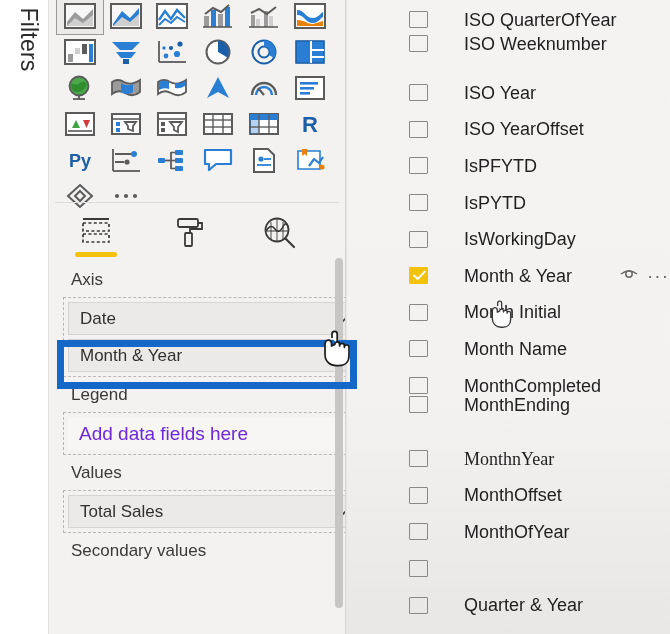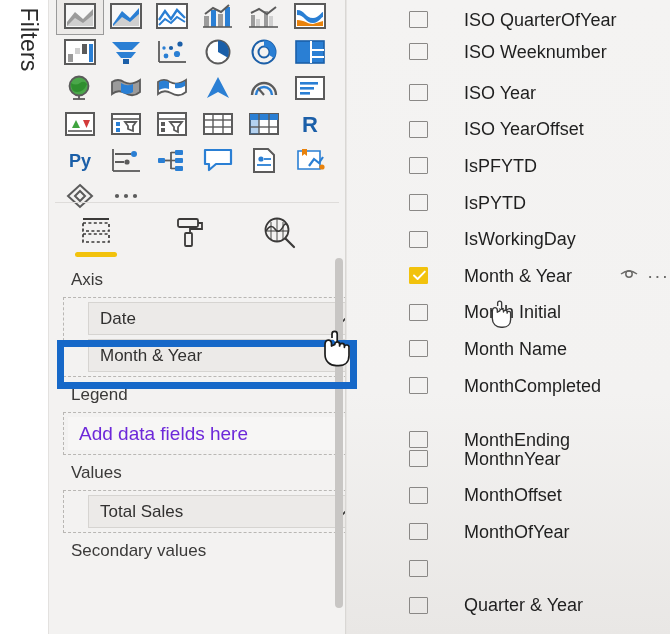--- a/index.html
+++ b/index.html
@@ -62,21 +62,21 @@
   .well-label{
     font-size:17px;color:#3b3a39;padding:8px 0 7px 22px;
   }
   .well-box{
     margin:0 10px 0 14px;border:1px dashed #b9b7b4;background:#f3f2f1;
     padding:4px;box-sizing:border-box;
   }
   .chip{
     height:33px;background:#eceae8;border:1px solid #d6d4d1;
     display:flex;align-items:center;box-sizing:border-box;
-    padding:0 6px 0 11px;margin-bottom:4px;margin-left:20px;
+    padding:0 6px 0 11px;margin-bottom:4px;
   }
   .chip:last-child{margin-bottom:0;}
   .chip .chip-text{flex:1;font-size:17px;color:#323130;white-space:nowrap;overflow:hidden;}
   .chip .chip-btn{width:22px;height:22px;display:flex;align-items:center;justify-content:center;color:#605e5c;}
   .placeholder{
     height:33px;display:flex;align-items:center;padding-left:11px;
     font-size:19px;color:#6d28d9;background:#f7f6f5;box-sizing:border-box;
   }
 
   
@@ -470,21 +470,21 @@
       </div>
 
     <div class="viz-scroll"></div>
   </div>
 
   <div class="fields-panel" id="fields-panel">
       <div class="field-row" style="top: 2px;">
         <span class="fld-check"></span>
         <span class="fld-name">ISO QuarterOfYear</span>
       </div>
-      <div class="field-row" style="top: 34px;">
+      <div class="field-row" style="top: 26px;">
         <span class="fld-check"></span>
         <span class="fld-name">ISO Weeknumber</span>
       </div>
       <div class="field-row" style="top: 75.2px;">
         <span class="fld-check"></span>
         <span class="fld-name">ISO Year</span>
       </div>
       <div class="field-row" style="top: 111.8px;">
         <span class="fld-check"></span>
         <span class="fld-name">ISO YearOffset</span>
@@ -521,25 +521,25 @@
         <span class="fld-name">Month Initial</span>
       </div>
       <div class="field-row" style="top: 331.4px;">
         <span class="fld-check"></span>
         <span class="fld-name">Month Name</span>
       </div>
       <div class="field-row" style="top: 368px;">
         <span class="fld-check"></span>
         <span class="fld-name">MonthCompleted</span>
       </div>
-      <div class="field-row" style="top: 422px; padding-left: 27px;">
+      <div class="field-row" style="top: 387px; padding-left: 27px;">
         <span class="fld-check"></span>
         <span class="fld-name">MonthEnding</span>
       </div>
-      <div class="field-row" style="top: 441.2px;">
+      <div class="field-row" style="top: 441.2px; font-family: Liberation Serif, serif;">
         <span class="fld-check"></span>
         <span class="fld-name">MonthnYear</span>
       </div>
       <div class="field-row" style="top: 514.4px;">
         <span class="fld-check"></span>
         <span class="fld-name">MonthOfYear</span>
       </div>
       <div class="field-row" style="top: 477.8px;">
         <span class="fld-check"></span>
         <span class="fld-name">MonthOffset</span>

